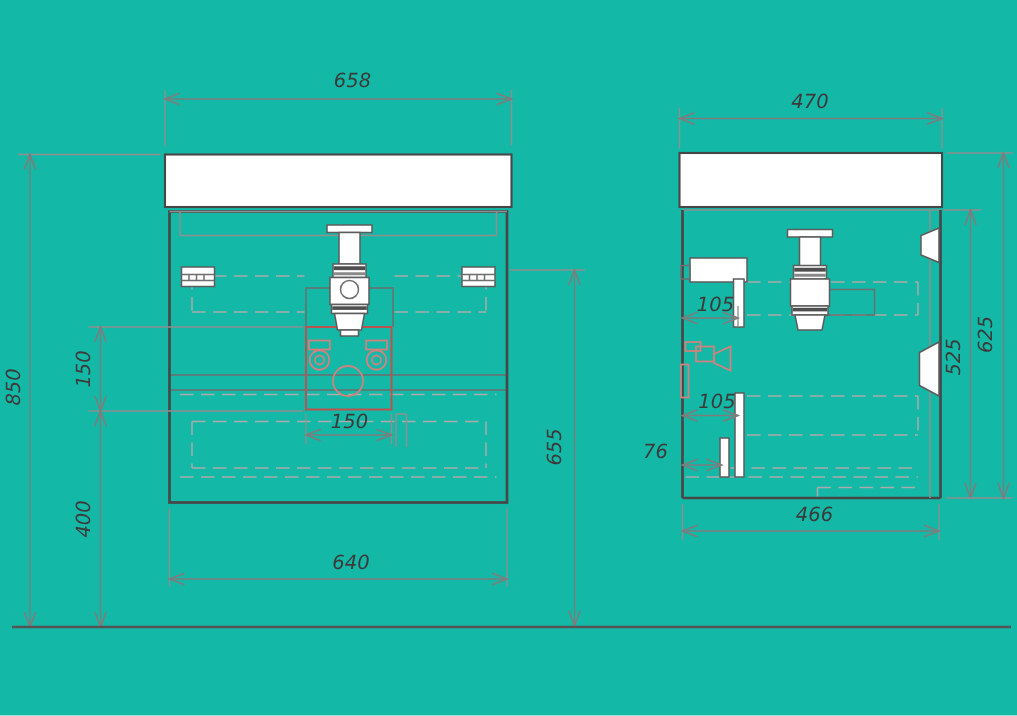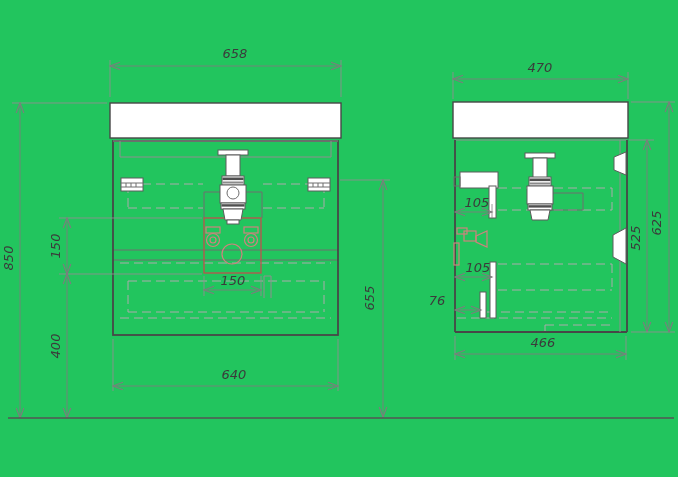--- a/index.html
+++ b/index.html
@@ -1,16 +1,16 @@
 <!DOCTYPE html>
 <html><head>
 <meta charset="utf-8">
 <style>
   html,body{margin:0;padding:0;background:#fff;}
-  #canvas{position:relative;width:678px;height:477px;background:#22c55e;overflow:hidden;
+  #canvas{position:relative;width:678px;height:477px;background:#14b8a6;overflow:hidden;
           font-family:"DejaVu Sans",sans-serif;}
   svg{position:absolute;left:0;top:0;}
   .outline{stroke:#474747;stroke-width:1.8;fill:none;}
   .slab{stroke:#474747;stroke-width:1.4;fill:#ffffff;}
   .mid{stroke:#6e6e6e;stroke-width:1;fill:none;}
   .thin{stroke:#8f8f8f;stroke-width:1;fill:none;}
   .wfill{stroke:#5c5c5c;stroke-width:1;fill:#ffffff;}
   .band{fill:#4f4f4f;stroke:none;}
   .band2{fill:#8a8a8a;stroke:none;}
   .dash{stroke:#ababab;stroke-width:1;fill:none;stroke-dasharray:9 5;}

